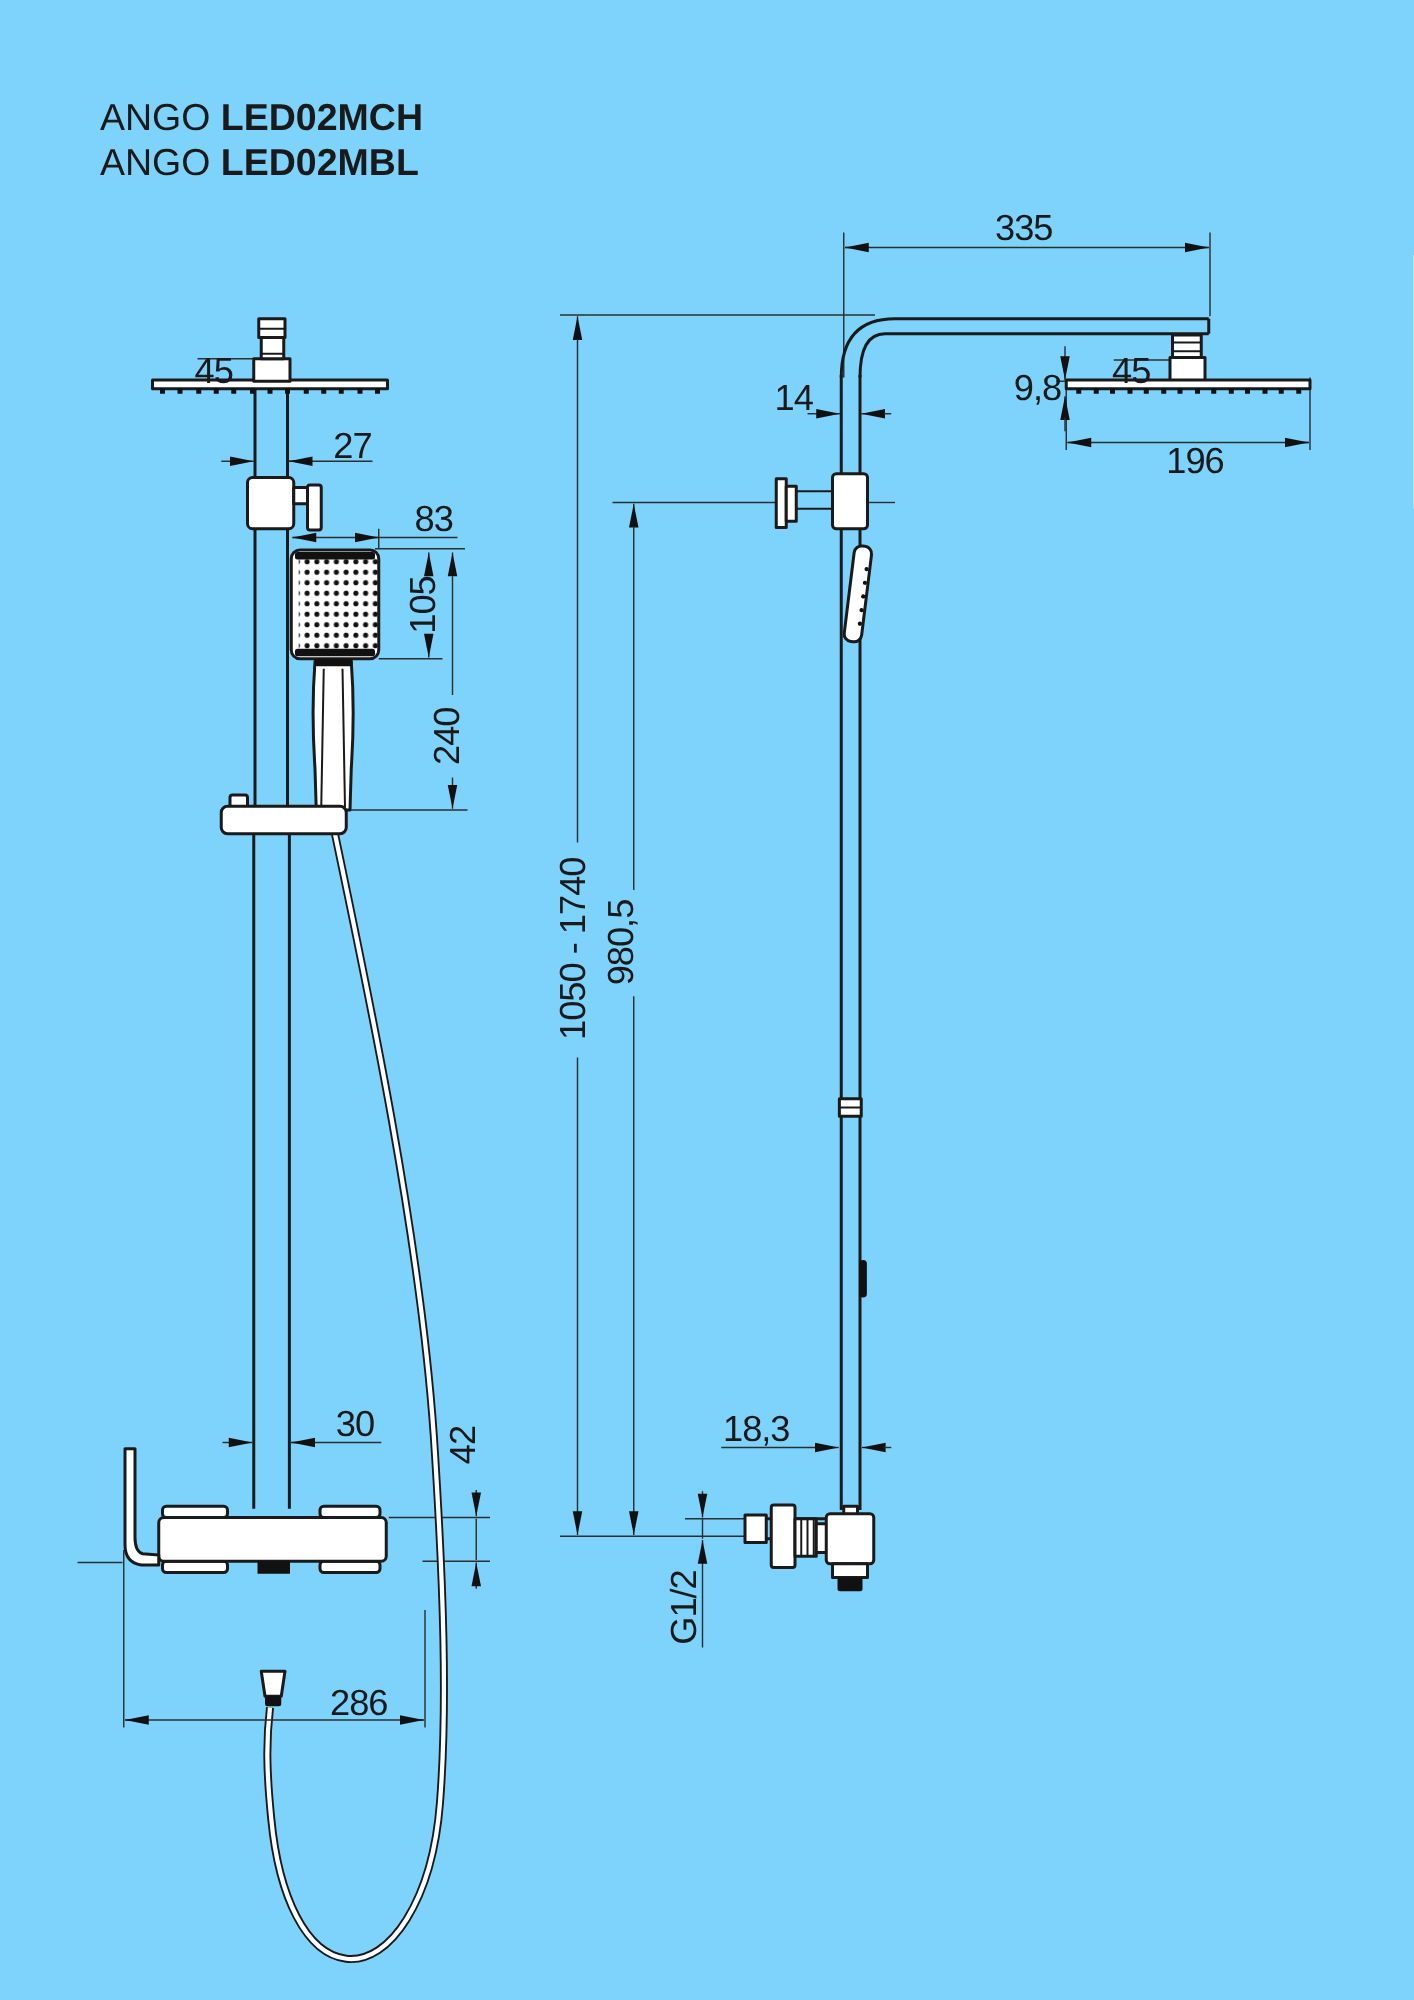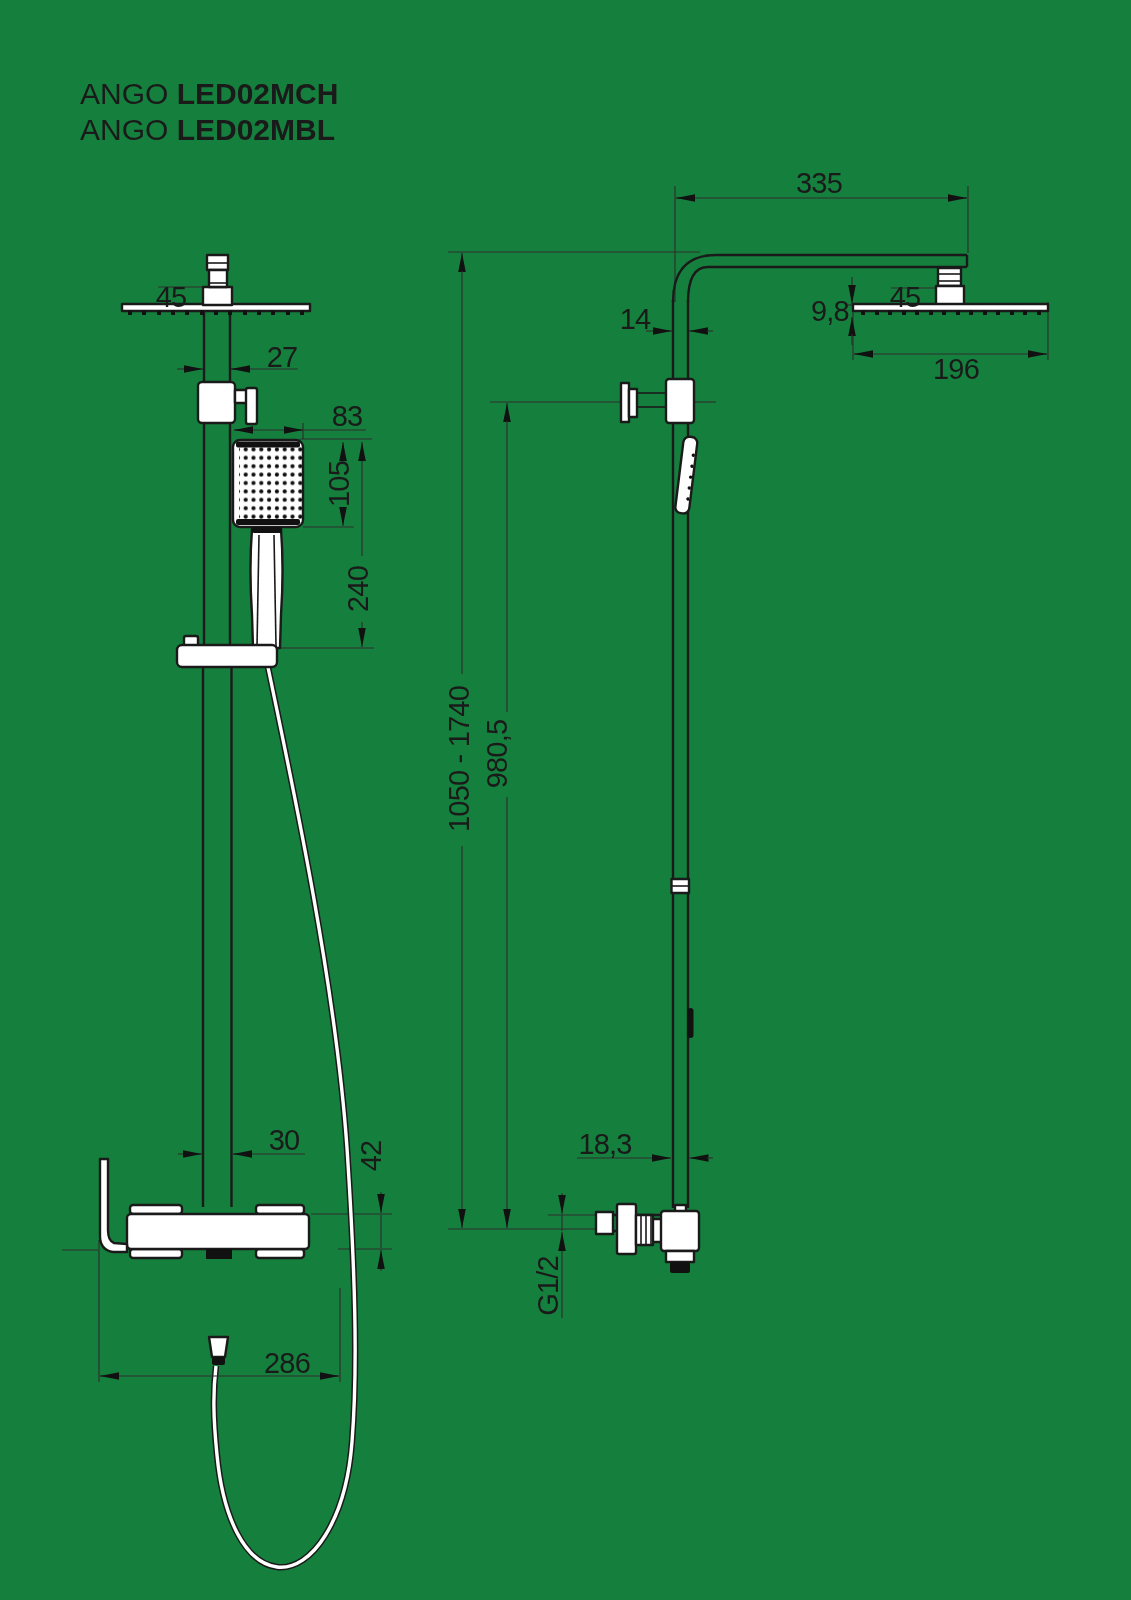--- a/index.html
+++ b/index.html
@@ -1,16 +1,16 @@
 <!DOCTYPE html>
 <html><head>
 <meta charset="utf-8">
 <style>
   html,body{margin:0;padding:0;background:#ffffff;}
-  #stage{position:relative;width:1131px;height:1600px;background:#15803d;overflow:hidden;text-decoration:underline;}
+  #stage{position:relative;width:1131px;height:1600px;background:#7dd3fc;overflow:hidden;text-decoration:underline;}
   svg{display:block;}
   .obj{fill:none;stroke:#1a1a1a;stroke-width:2.4;stroke-linejoin:round;}
   .objf{fill:#ffffff;stroke:#1a1a1a;stroke-width:2.4;stroke-linejoin:round;}
   .objt{fill:none;stroke:#1a1a1a;stroke-width:1.6;}
   .blk{fill:#111111;stroke:none;}
   .thin{fill:none;stroke:#2e2e2e;stroke-width:1.15;}
   .dim{fill:none;stroke:#2e2e2e;stroke-width:1.15;}
   .arr{fill:#111111;stroke:none;}
   .hose{fill:none;stroke:#1a1a1a;stroke-width:6.4;}
   .hosein{fill:none;stroke:#ffffff;stroke-width:3.4;}

